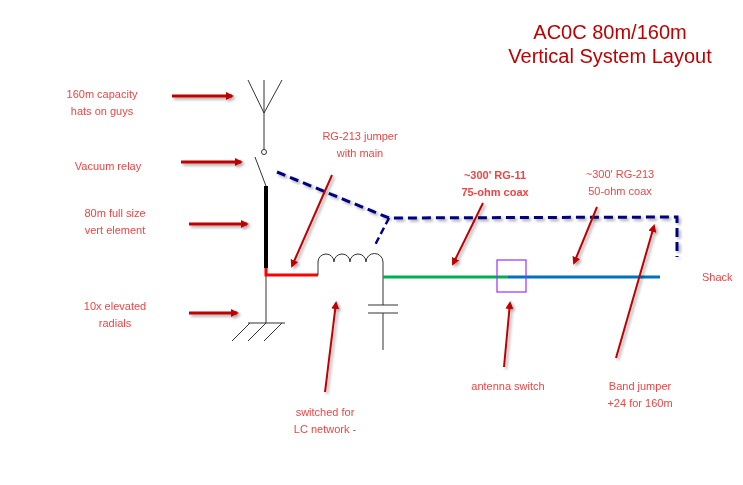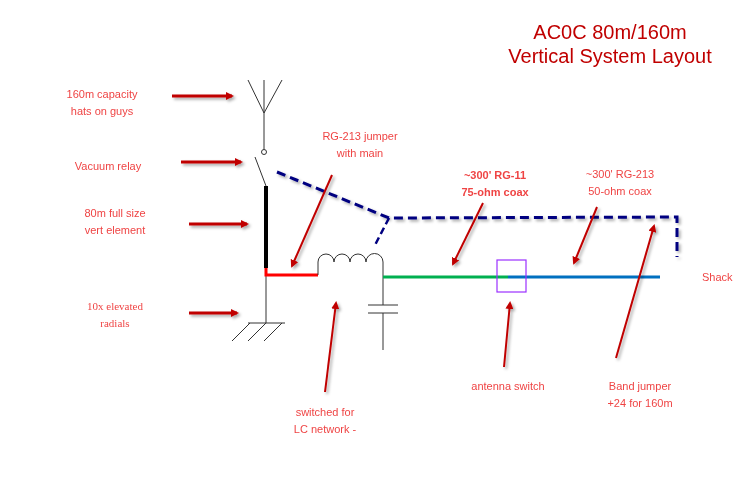--- a/index.html
+++ b/index.html
@@ -86,21 +86,21 @@
   <div>160m capacity</div>
   <div>hats on guys</div>
 </div>
 <div class="lbl" style="left:48px; top:148px; width:120px;margin-top:10px;">
   <div>Vacuum relay</div>
 </div>
 <div class="lbl" style="left:55px; top:205px; width:120px;">
   <div>80m full size</div>
   <div>vert element</div>
 </div>
-<div class="lbl" style="left:55px; top:298px; width:120px;font-family:Liberation Serif, serif;">
+<div class="lbl" style="left:55px; top:298px; width:120px;">
   <div>10x elevated</div>
   <div>radials</div>
 </div>
 <div class="lbl" style="left:295px; top:128px; width:130px;">
   <div>RG-213 jumper</div>
   <div>with main</div>
 </div>
 <div class="lbl" style="left:440px; top:167px; width:110px;font-weight:bold;">
   <div>~300' RG-11</div>
   <div>75-ohm coax</div>

